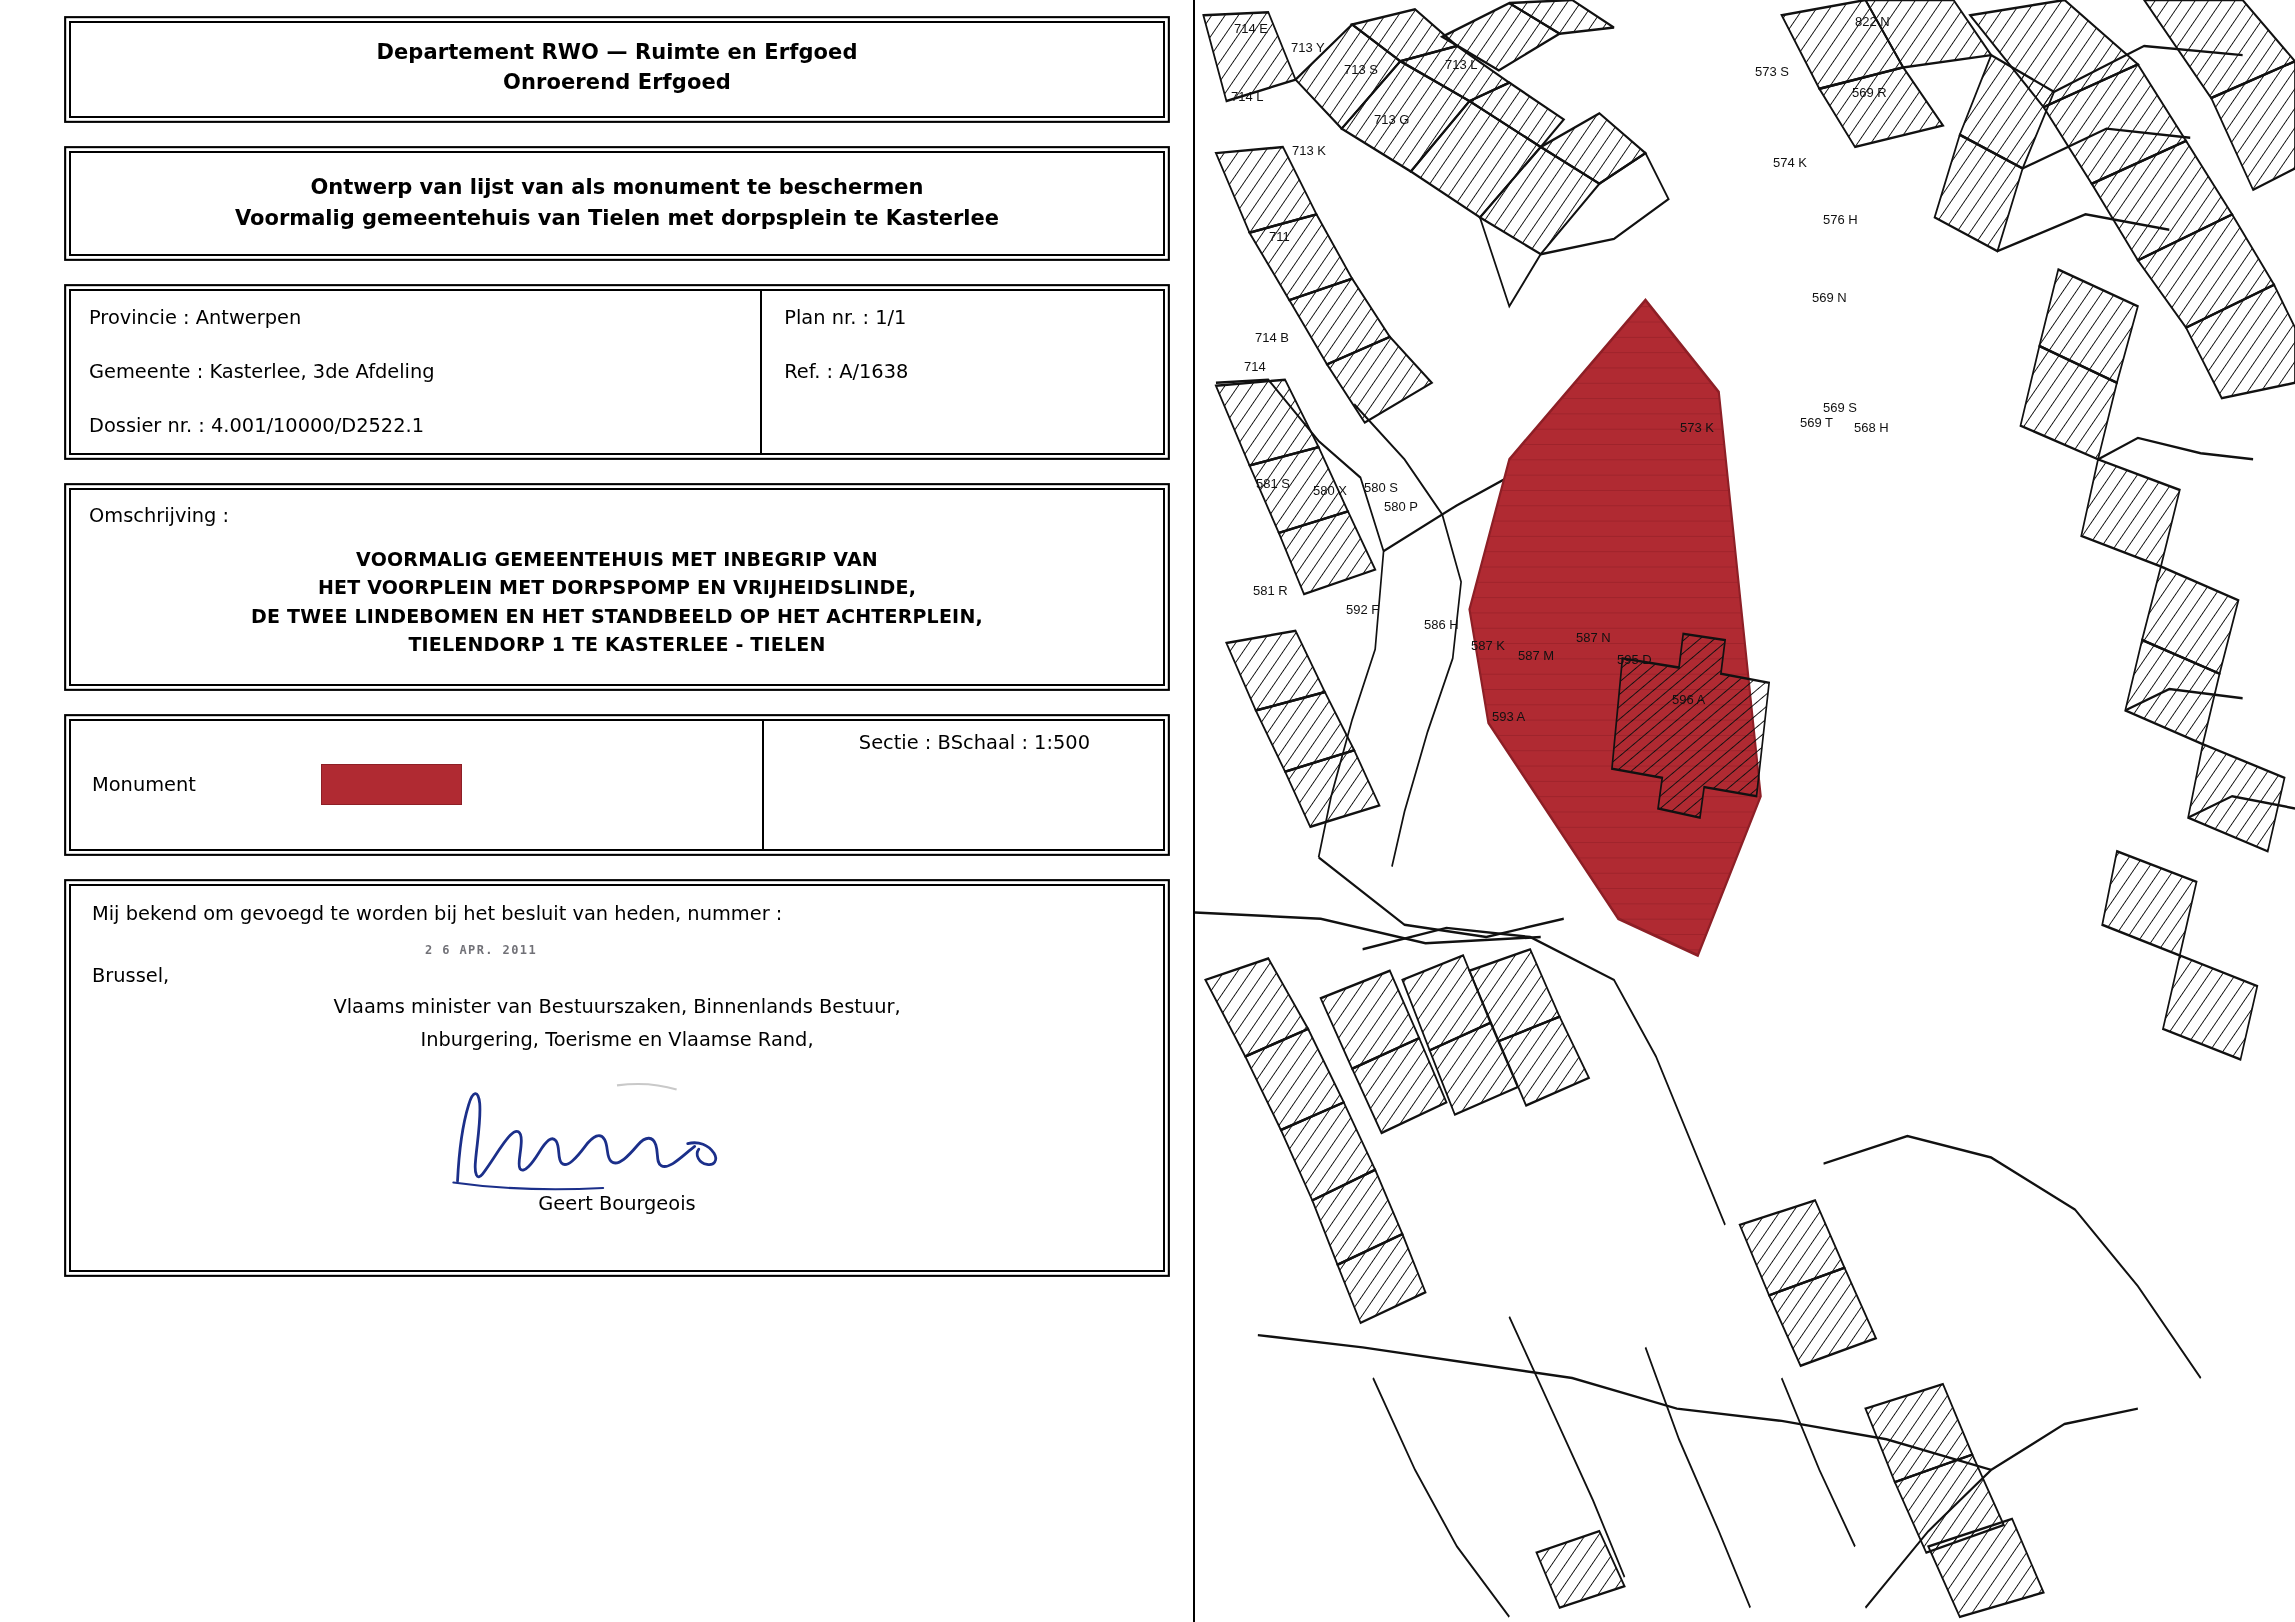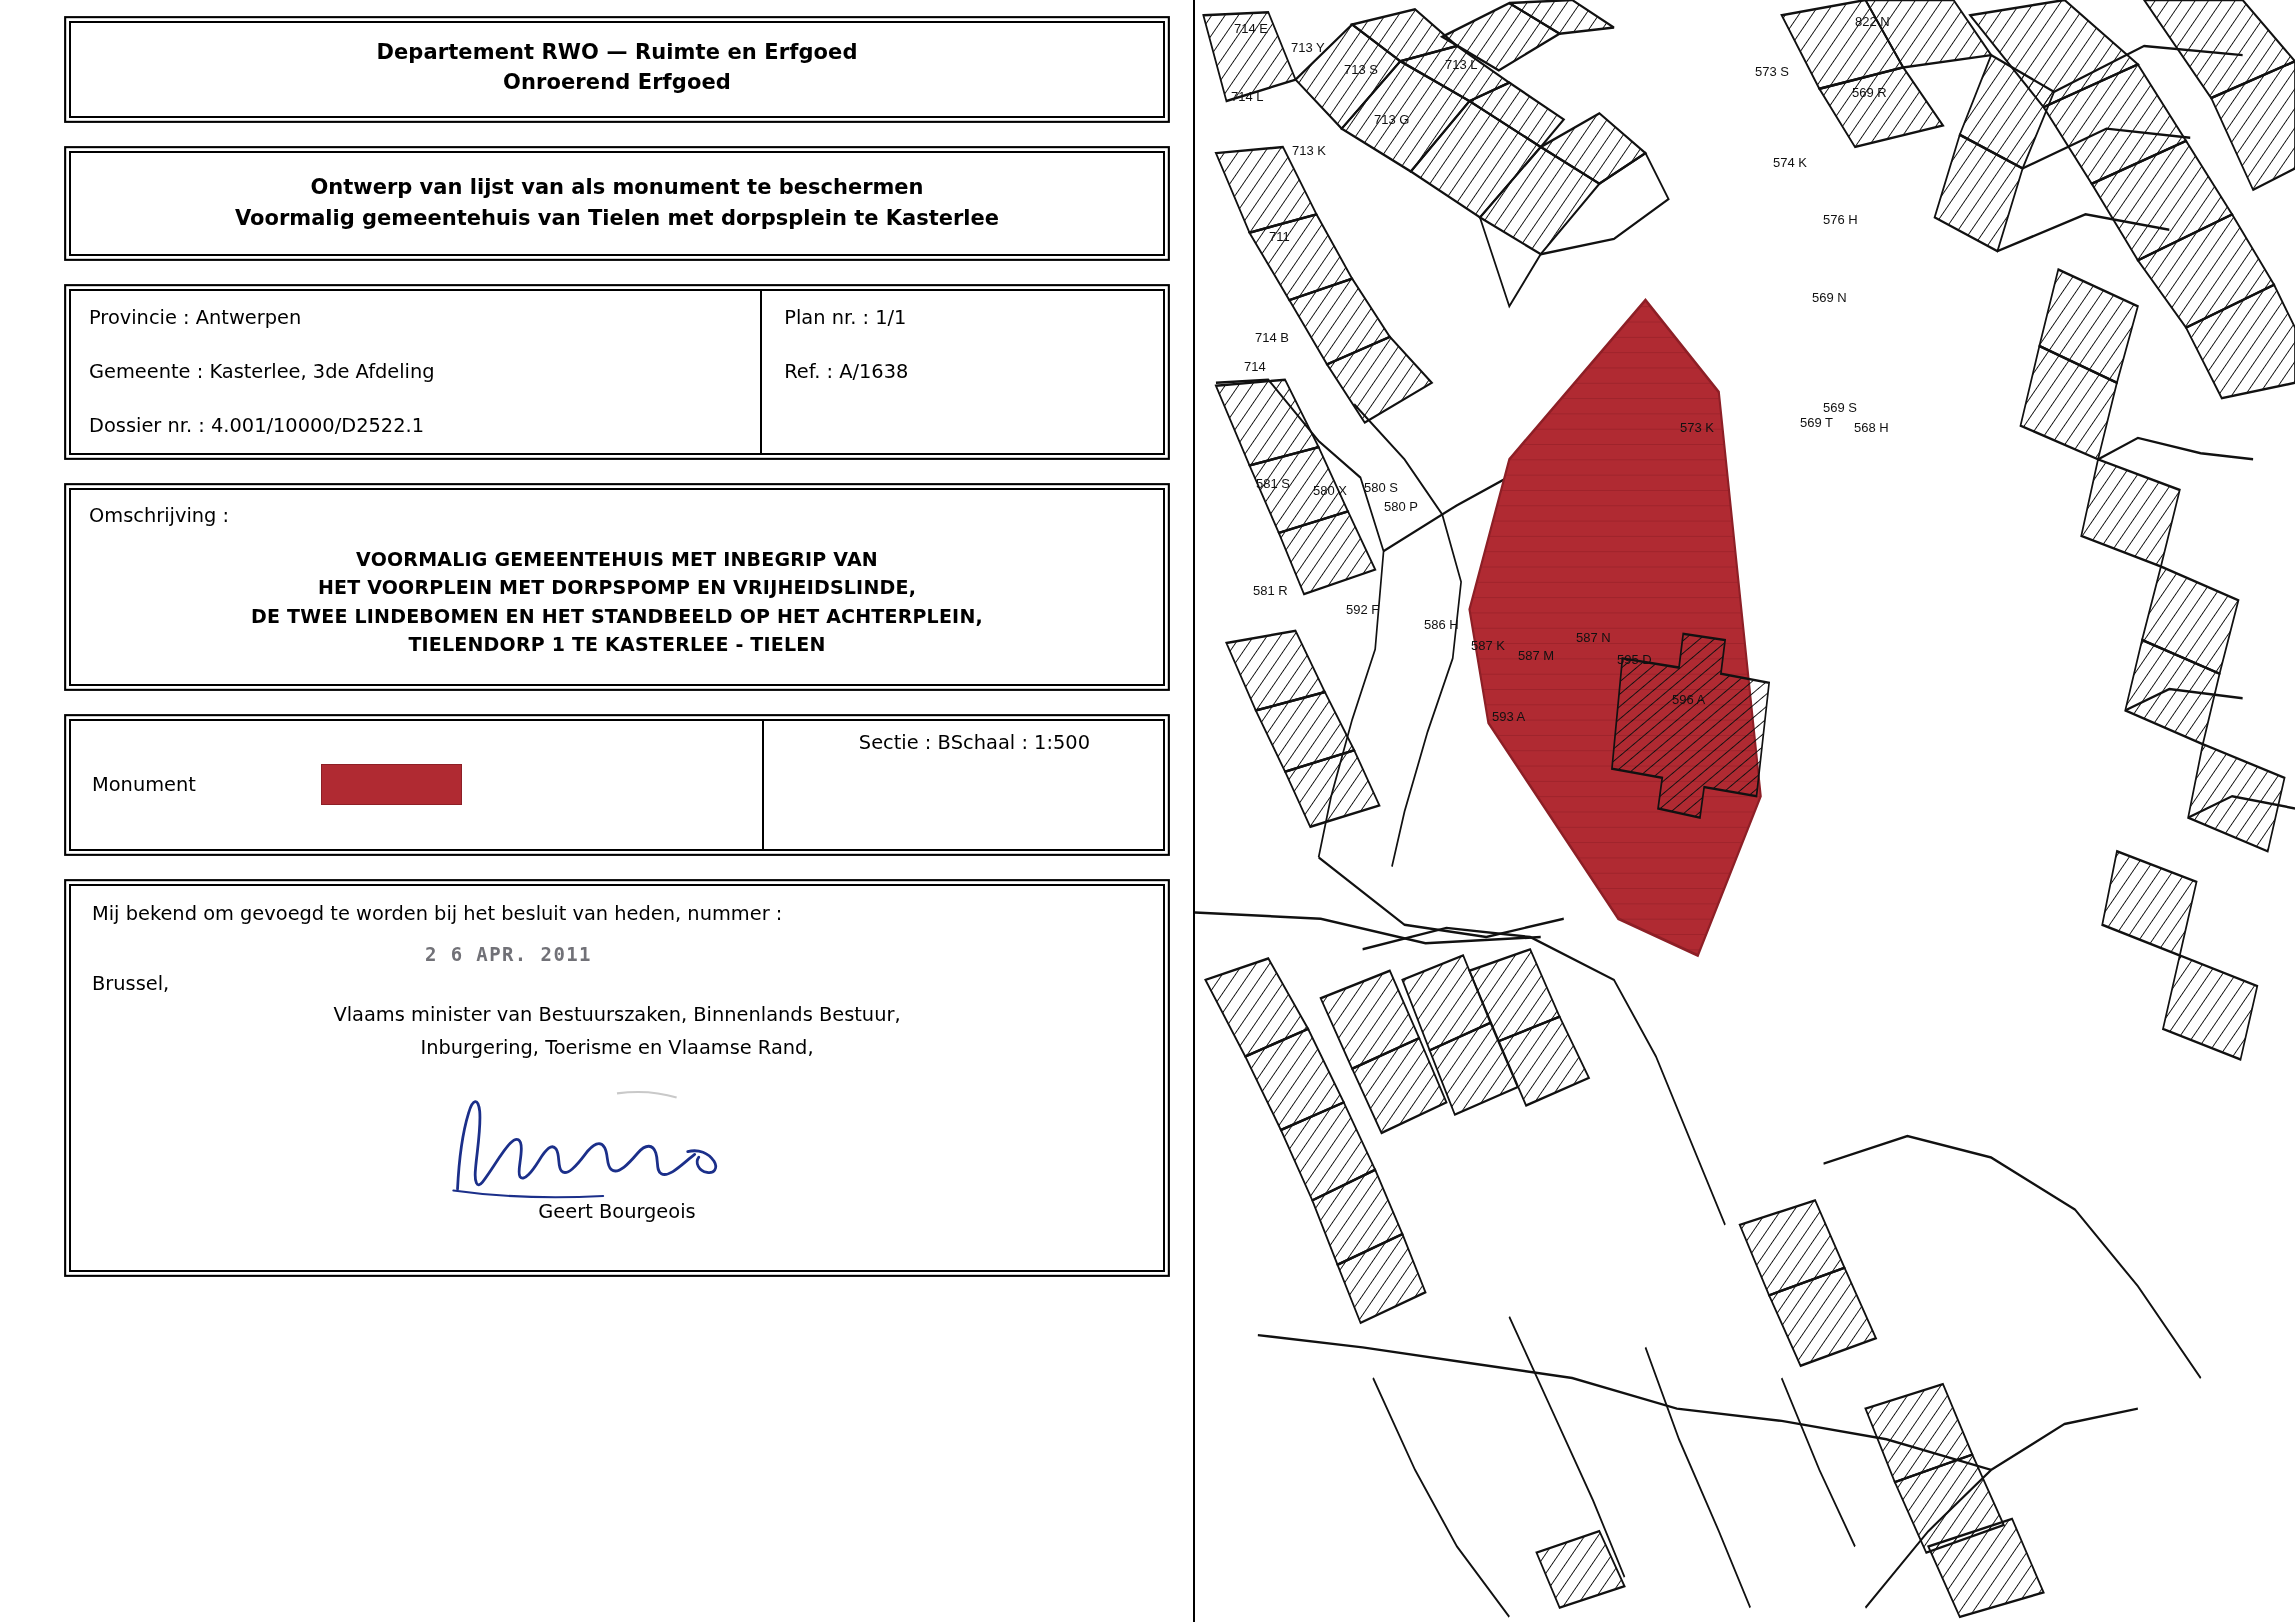--- a/index.html
+++ b/index.html
@@ -148,21 +148,21 @@
   #sign-box {
     padding: 16.6px 21px 21px 21px;
     min-height: 388px;
     position: relative;
   }
   #sign-box .lead {
     font-size: 19.4px;
   }
   #sign-box .stamp {
     font-family: "DejaVu Sans Mono", monospace;
-    font-size: 19px;
+    font-size: 12px;
     color: #4a4a52;
     letter-spacing: 1.4px;
     margin: 18px 0 7px 333px;
     font-weight: bold;
     opacity: .78;
   }
   #sign-box .city {
     font-size: 19.4px;
     margin-top: 7px;
   }

